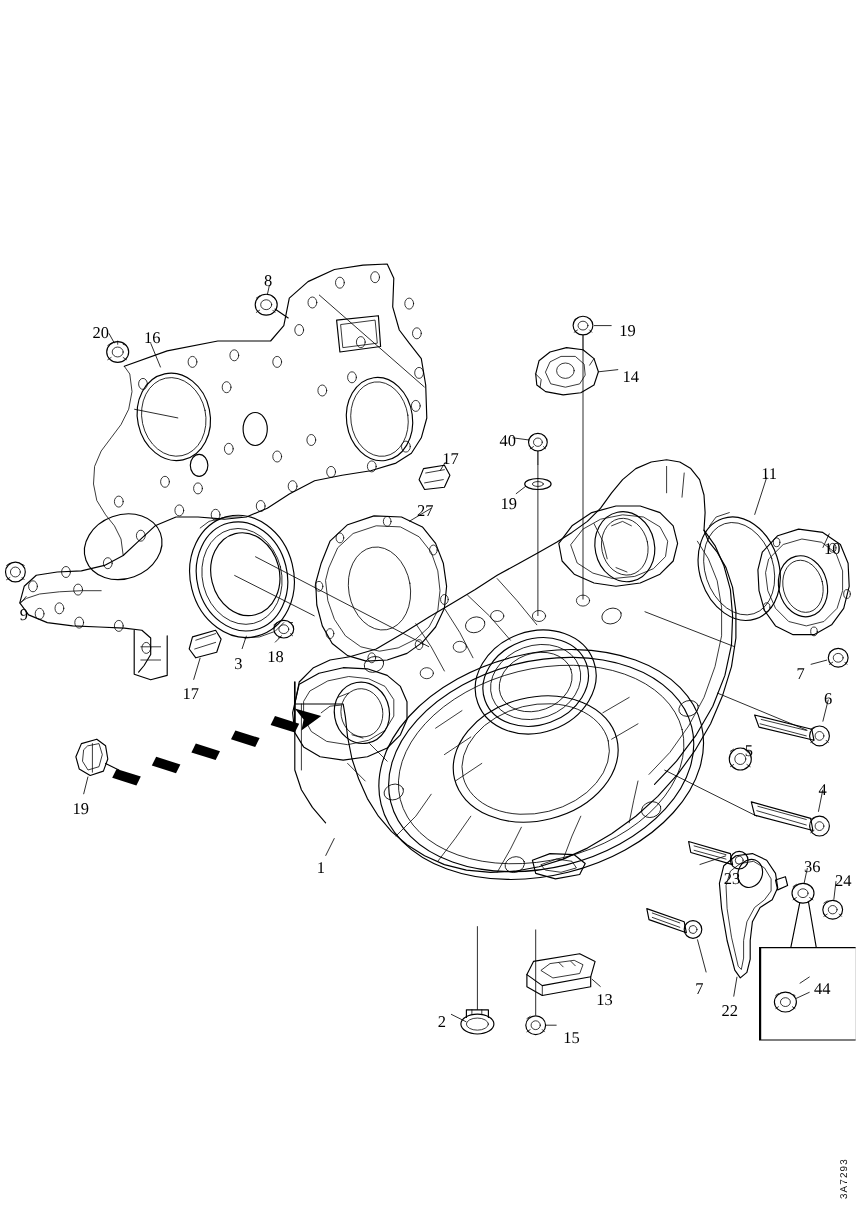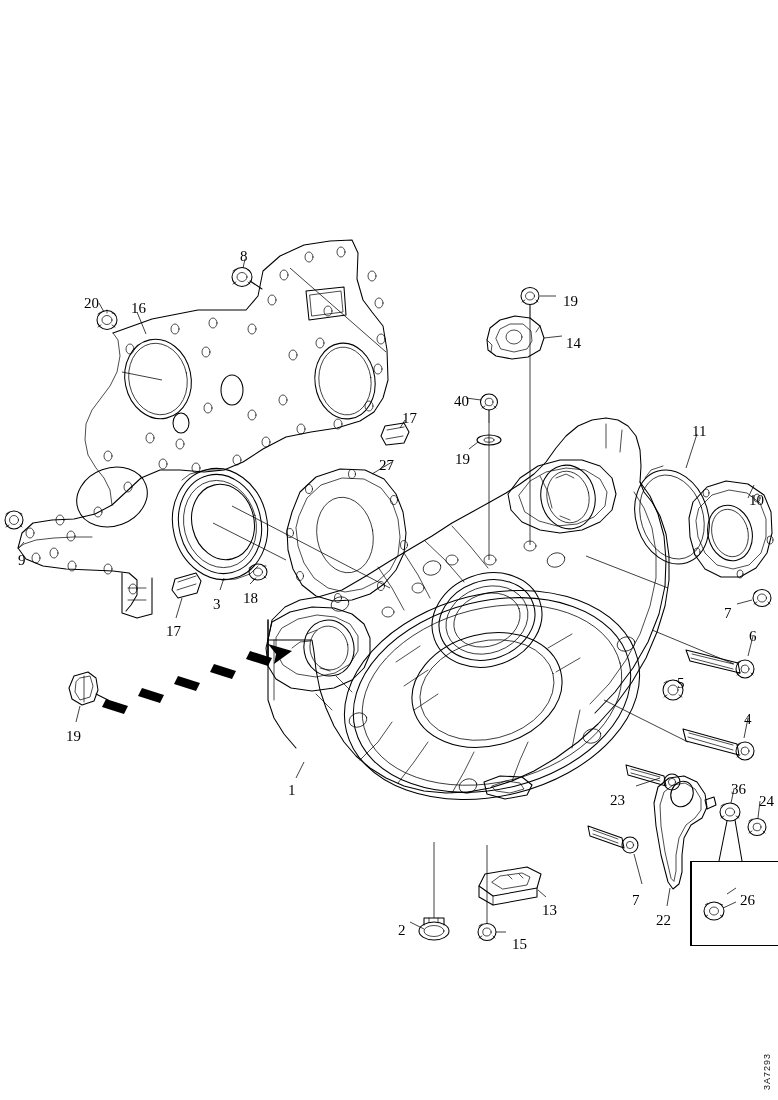--- a/index.html
+++ b/index.html
@@ -510,24 +510,24 @@
   <div class="callout" style="left:512px;top:937px">15</div>
   <div class="callout" style="left:131px;top:301px">16</div>
   <div class="callout" style="left:402px;top:411px">17</div>
   <div class="callout" style="left:166px;top:624px">17</div>
   <div class="callout" style="left:243px;top:591px">18</div>
   <div class="callout" style="left:563px;top:294px">19</div>
   <div class="callout" style="left:66px;top:729px">19</div>
   <div class="callout" style="left:454px;top:394px">40</div>
   <div class="callout" style="left:455px;top:452px">19</div>
   <div class="callout" style="left:656px;top:913px">22</div>
-  <div class="callout" style="left:610px;top:793px">23</div>
+  <div class="callout" style="left:658px;top:793px">23</div>
   <div class="callout" style="left:759px;top:794px">24</div>
   <div class="callout" style="left:731px;top:782px">36</div>
-  <div class="callout" style="left:740px;top:893px">26</div>
+  <div class="callout" style="left:740px;top:893px">44</div>
   <div class="callout" style="left:379px;top:458px">27</div>
   <div class="callout" style="left:84px;top:296px">20</div>
 
   <div class="inset-box" style="left:690px;top:861px;width:86px;height:83px"></div>
   <svg style="position:absolute;left:690px;top:861px;width:88px;height:85px" viewBox="0 0 88 85">
     <g>
       <ellipse cx="24" cy="50" rx="10" ry="9" fill="none" stroke="#000" stroke-width="1.05"></ellipse>
       <ellipse cx="24" cy="50" rx="4.5" ry="4" fill="none" stroke="#000" stroke-width="0.7"></ellipse>
       <path d="M15,44 L18,42 M15,56 L18,54 M33,56 L30,54 M33,44 L30,43" fill="none" stroke="#000" stroke-width="0.7"></path>
       <path d="M33,47 L46,41" fill="none" stroke="#000" stroke-width="0.75"></path>

